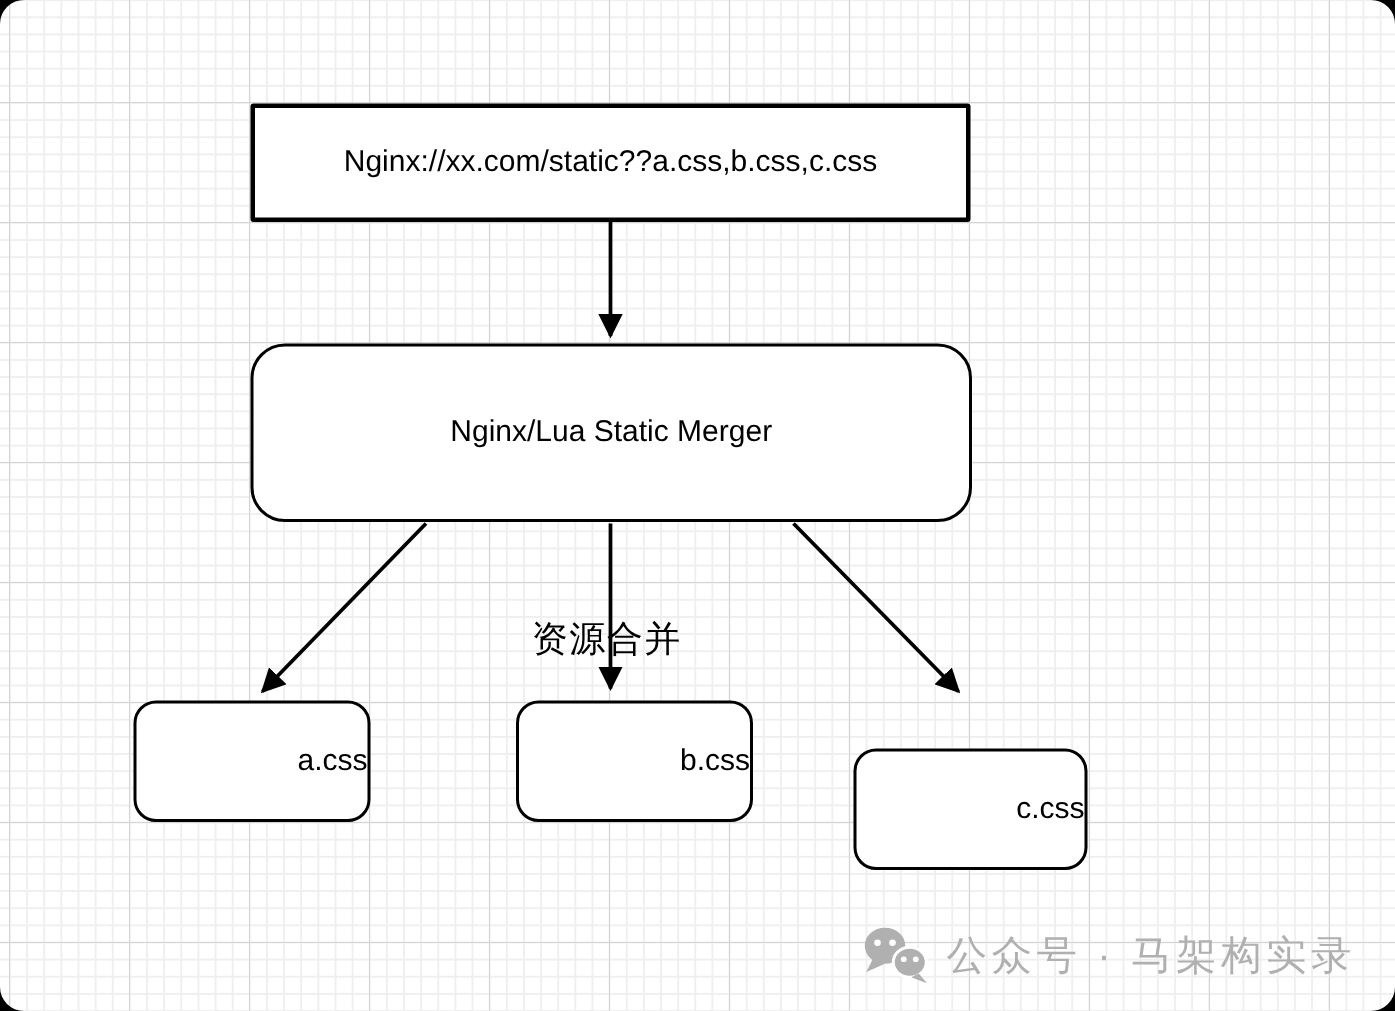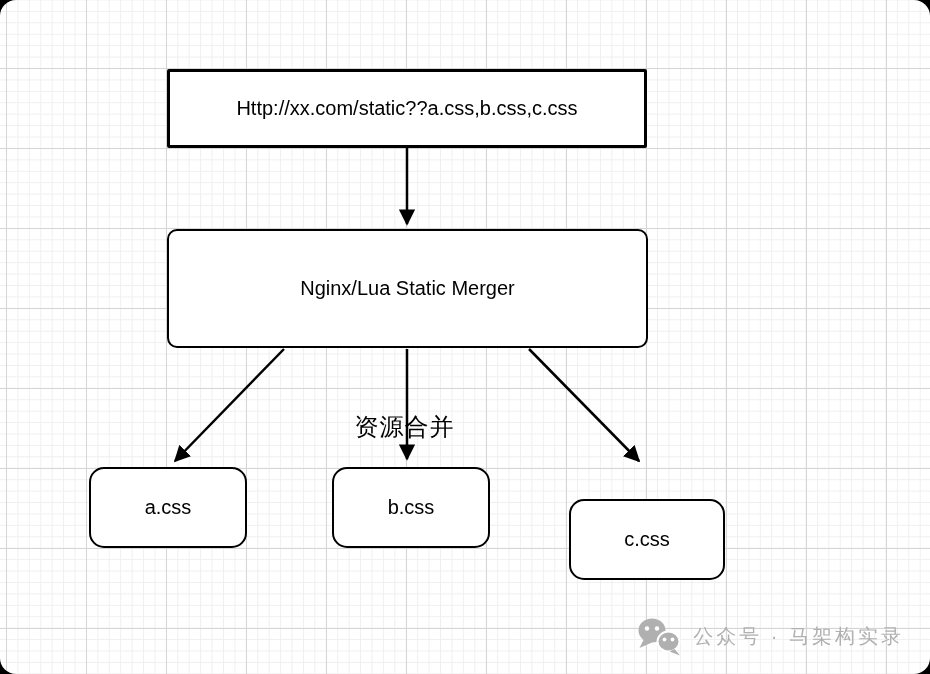--- a/index.html
+++ b/index.html
@@ -47,31 +47,32 @@
   .node-request {
     left: 167px; top: 69px;
     width: 480px; height: 79px;
     border-width: 3px;
     border-radius: 2px;
     font-size: 20px;
   }
   .node-merger {
     left: 167px; top: 229px;
     width: 481px; height: 119px;
-    border-radius: 10px;
+    border-radius: 23px;
     font-size: 20px;
   }
   .node-out {
     top: 467px;
     width: 158px; height: 81px;
     border-radius: 15px;
     font-size: 20px;
+    justify-content: flex-end;
   }
   .node-out-a { left: 89px; }
-  .node-out-b { left: 332px; }
+  .node-out-b { left: 344px; }
   .node-out-c { left: 569px; width: 156px; margin-top: 32px; }
   .edge-label {
     position: absolute;
     left: 337px; top: 385px;
     width: 135px;
     text-align: center;
     font-size: 24px;
     line-height: 30px;
     color: #000000;
     letter-spacing: 1px;
@@ -79,21 +80,21 @@
   }
   .watermark {
     position: absolute;
     right: 26px;
     bottom: 18px;
     display: flex;
     align-items: center;
     gap: 10px;
   }
   .watermark-text {
-    font-size: 20px;
+    font-size: 27px;
     color: #b0b0b0;
     letter-spacing: 3px;
     white-space: nowrap;
   }
 </style>
 </head>
 <body>
 
 <div class="canvas">
 
@@ -103,21 +104,21 @@
         <path d="M0,0 L10,5 L0,10 Z" fill="#000000"></path>
       </marker>
     </defs>
     <path d="M407,148 L407,224" stroke="#000000" stroke-width="2.5" fill="none" marker-end="url(#ah)"></path>
     <path d="M284,349 L175,461" stroke="#000000" stroke-width="2.5" fill="none" marker-end="url(#ah)"></path>
     <path d="M407,349 L407,459" stroke="#000000" stroke-width="2.5" fill="none" marker-end="url(#ah)"></path>
     <path d="M529,349 L639,461" stroke="#000000" stroke-width="2.5" fill="none" marker-end="url(#ah)"></path>
   </svg>
 
   <div class="node node-request">
-    <span>Http://xx.com/static??a.css,b.css,c.css</span>
+    <span>Nginx://xx.com/static??a.css,b.css,c.css</span>
   </div>
 
   <div class="node node-merger">
     <span>Nginx/Lua Static Merger</span>
   </div>
 
   <div class="edge-label">资源合并</div>
 
   <div class="node node-out node-out-a">
     <span>a.css</span>

